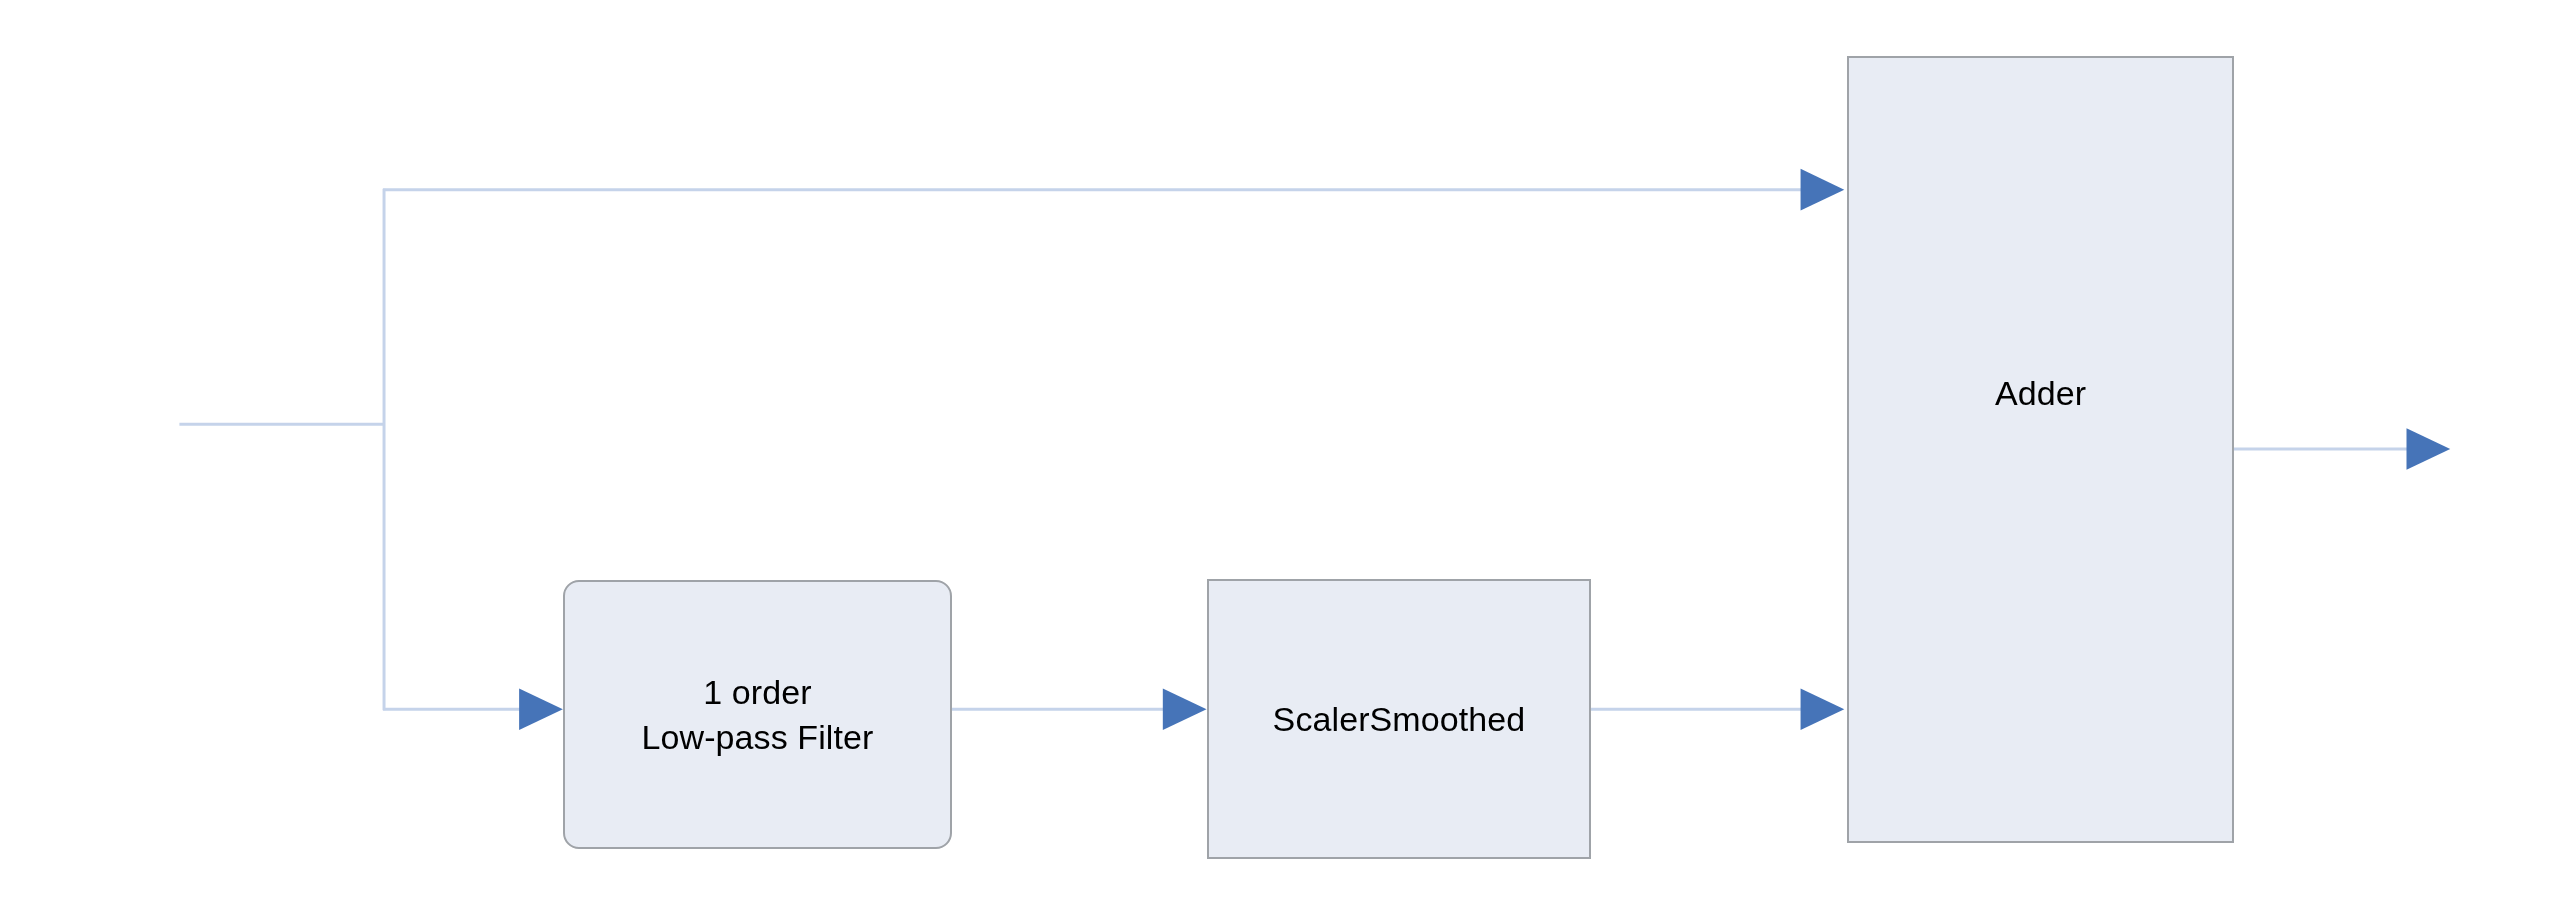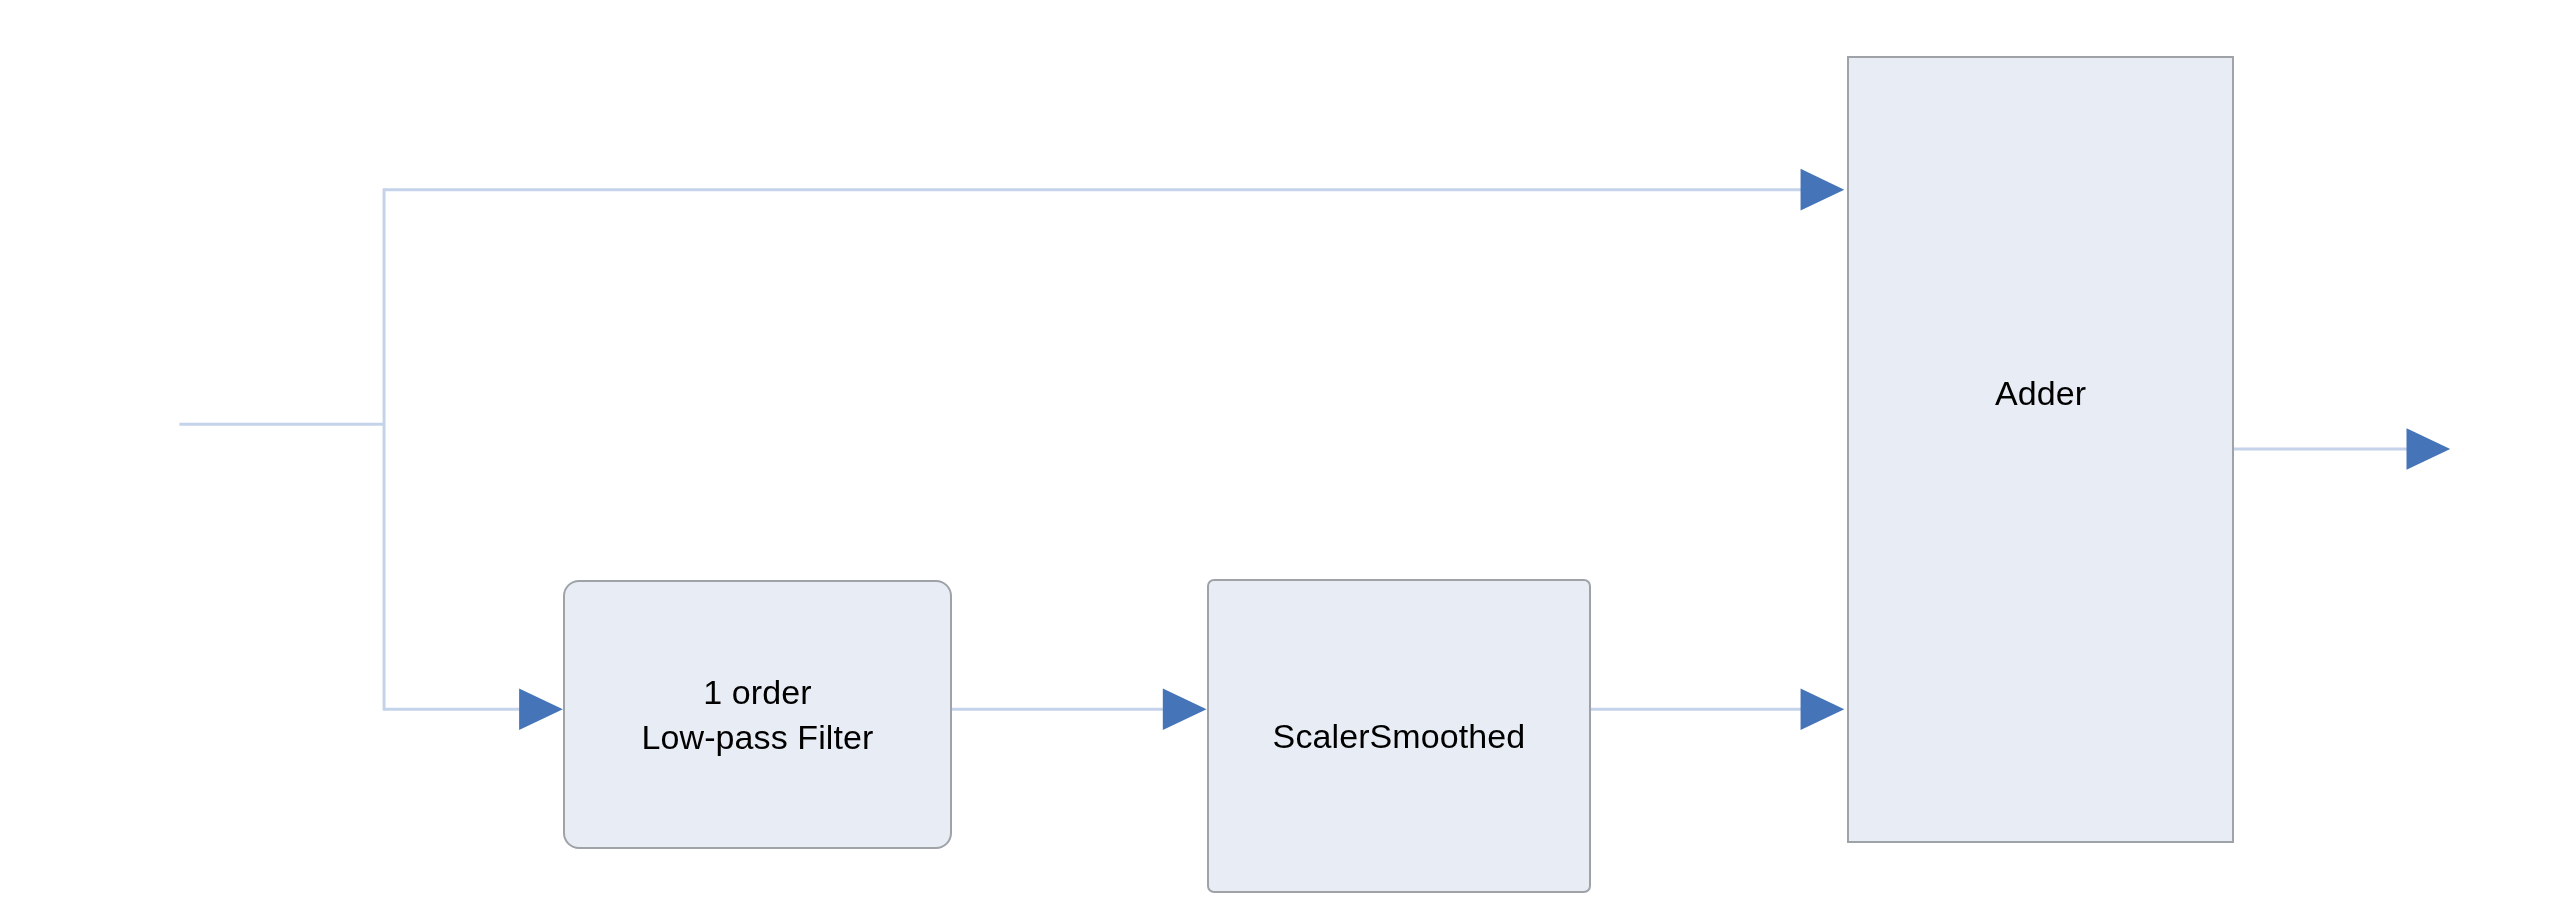--- a/index.html
+++ b/index.html
@@ -47,22 +47,21 @@
     left: 563px;
     top: 580px;
     width: 389px;
     height: 269px;
     border-radius: 16px;
   }
   #block-scaler {
     left: 1207px;
     top: 579px;
     width: 384px;
-    height: 314px;
-    border-radius: 7px;
+    height: 280px;
   }
   #block-adder {
     left: 1847px;
     top: 56px;
     width: 387px;
     height: 787px;
   }
   #block-adder .block-label {
     position: relative;
     top: -56px;

